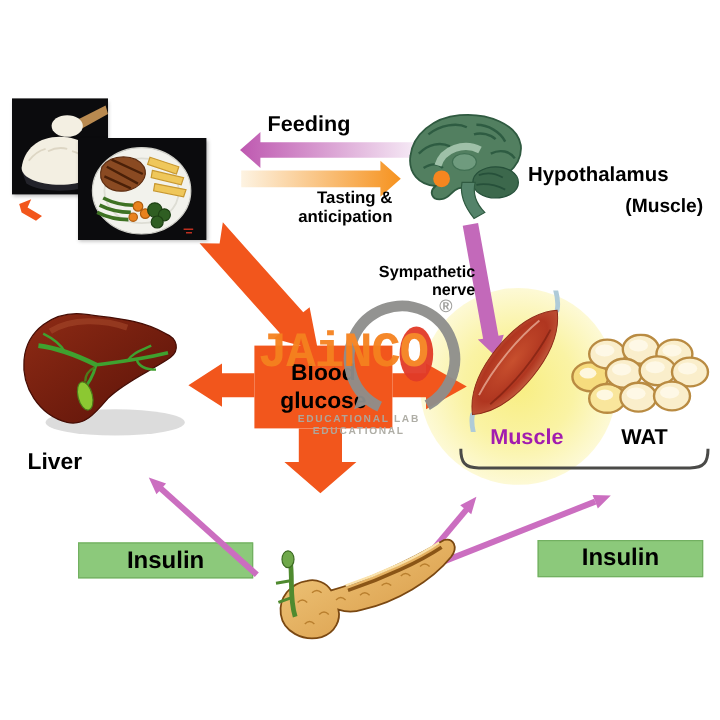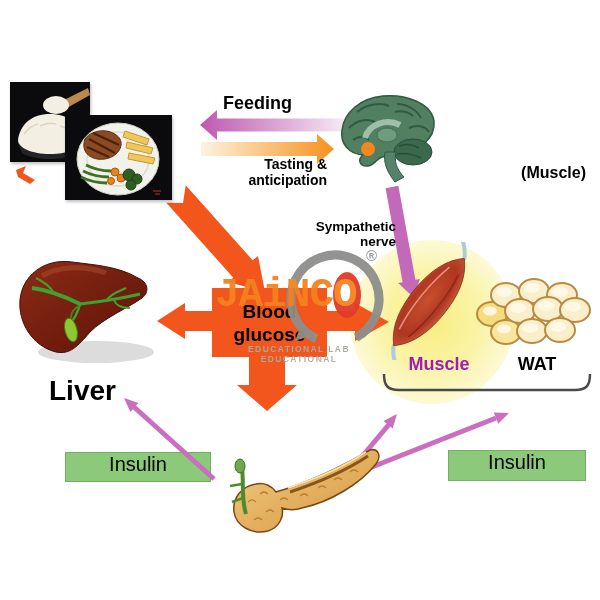--- a/index.html
+++ b/index.html
@@ -6,22 +6,22 @@
   .canvas{position:relative;width:600px;height:564px;background:#fff;overflow:hidden;
           font-family:"Liberation Sans",sans-serif;}
   .lbl{position:absolute;font-weight:bold;color:#000;white-space:nowrap;}
   .lbl.center{text-align:right;white-space:normal;}
   .abs{position:absolute;}
   svg{display:block;}
   .photo{position:absolute;background:#0b0b0d;box-shadow:1px 2px 3px rgba(0,0,0,.25);}
   .glucose-box{position:absolute;left:212px;top:288px;width:115px;height:69px;
     display:flex;flex-direction:column;align-items:center;justify-content:center;
     font-weight:bold;font-size:19px;line-height:23px;color:#000;z-index:5;}
-  .insulin-box{position:absolute;display:flex;align-items:flex-start;justify-content:center;
-    font-weight:normal;font-size:20px;color:#000;z-index:2;border:1px solid #72b061;}
+  .insulin-box{position:absolute;display:flex;align-items:center;justify-content:center;
+    font-weight:bold;font-size:20px;color:#000;z-index:2;border:1px solid #72b061;}
   .wm{position:absolute;left:213px;top:247px;width:172px;height:112px;z-index:7;opacity:.95;pointer-events:none;}
   .wm .brand{position:absolute;left:2px;top:25px;width:168px;font-weight:bold;font-size:41px;
     letter-spacing:-1px;color:#F5821F;font-family:Liberation Mono, monospace;}
   .wm .reg{position:absolute;left:153px;top:0px;font-size:15px;color:#9a9a97;font-weight:bold;}
   .wm .tag{position:absolute;left:0px;top:97px;width:172px;text-align:center;font-size:8.5px;
     letter-spacing:1.4px;color:#abaaa2;font-weight:bold;}
   .glow{position:absolute;left:350px;top:240px;width:164px;height:164px;border-radius:50%;z-index:1;
     background:radial-gradient(circle,#F8EE82 0%,#FAF3A4 40%,rgba(252,246,190,.6) 72%,rgba(255,255,255,0) 100%);}
 </style>
 </head>
@@ -223,33 +223,34 @@
     <ellipse cx="20" cy="26" rx="5" ry="7" fill="#6FA84A" stroke="#3E6B25"></ellipse>
   </svg>
 
   <div class="lbl" style="left:185px;top:93px;width:145px;text-align:center;font-size:18px;z-index:6;">Feeding</div>
 
   <div class="lbl center" style="left:203px;top:156px;width:124px;font-size:14px;line-height:16px;z-index:6;">
     <div>Tasting &amp;</div>
     <div>anticipation</div>
   </div>
 
+  <div class="lbl" style="left:440px;top:136px;font-size:17px;z-index:6;">Hypothalamus</div>
   <div class="lbl" style="left:438px;top:164px;width:148px;text-align:right;font-size:16px;z-index:6;">(Muscle)</div>
 
   <div class="lbl center" style="left:296px;top:219px;width:100px;font-size:13.5px;line-height:15px;z-index:6;">
     <div>Sympathetic</div>
     <div>nerve</div>
   </div>
 
   <div class="glucose-box" style="background:#F2561C;">
     <div>Blood</div>
     <div>glucose</div>
   </div>
 
-  <div class="lbl" style="left:49px;top:375px;font-size:28px;z-index:6;">Liver</div>
+  <div class="lbl" style="left:23px;top:375px;font-size:19px;z-index:6;">Liver</div>
 
   <div class="lbl" style="left:402px;top:354px;width:74px;text-align:center;font-size:18px;color:#a21caf;z-index:6;">Muscle</div>
   <div class="lbl" style="left:508px;top:354px;width:58px;text-align:center;font-size:18px;z-index:6;">WAT</div>
 
   <div class="insulin-box" style="left:65px;top:452px;width:144px;height:28px;background:#8CC97B;">
     <span>Insulin</span>
   </div>
   <div class="insulin-box" style="left:448px;top:450px;width:136px;height:29px;background:#8CC97B;">
     <span>Insulin</span>
   </div>

